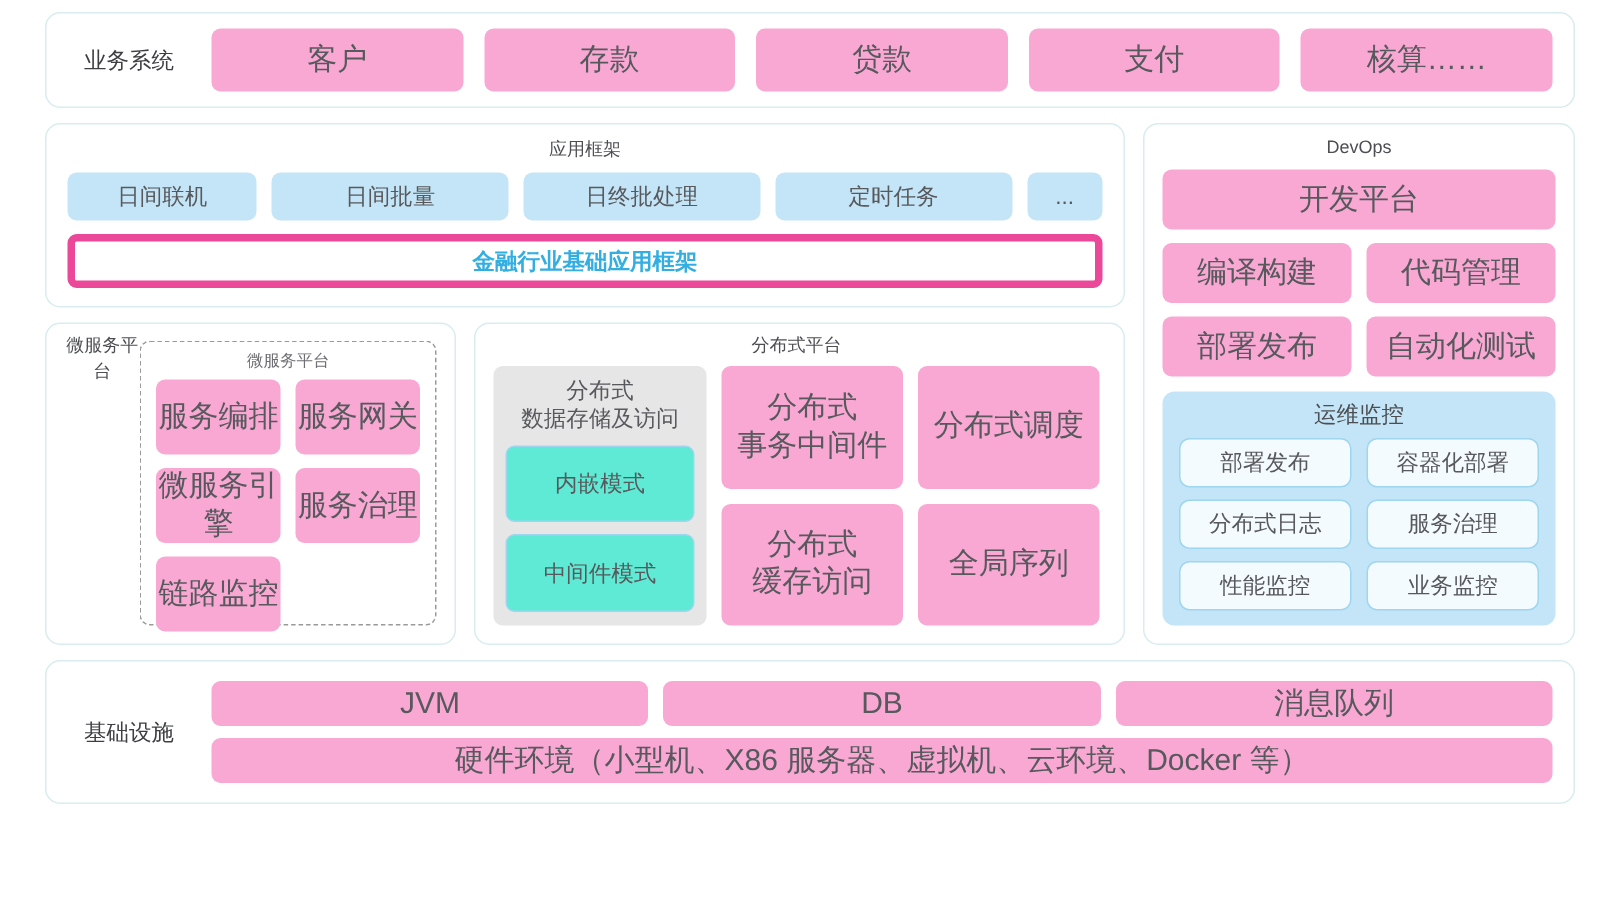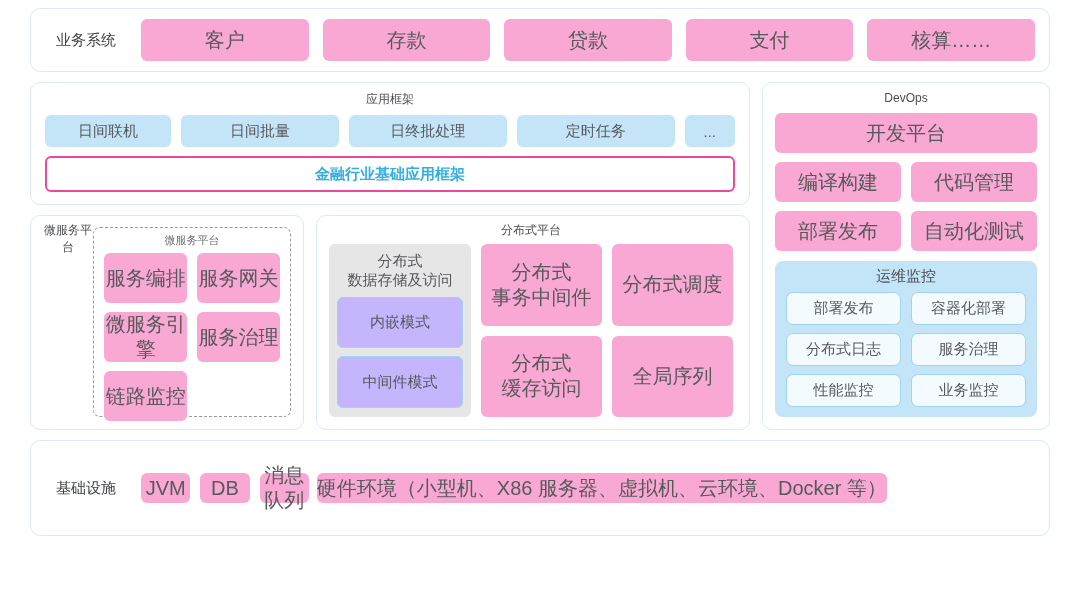--- a/index.html
+++ b/index.html
@@ -44,21 +44,21 @@
     border-radius: 6px;
     color: #57595c;
     font-size: 15px;
     display: flex;
     align-items: center;
     justify-content: center;
     text-align: center;
   }
   
   .chip-outline {
-    background: #c4b5fd;
+    background: #5eead4;
     border: 1px solid #9ed5ef;
     border-radius: 6px;
     color: #57595c;
     font-size: 15px;
     display: flex;
     align-items: center;
     justify-content: center;
     text-align: center;
   }
 
@@ -112,21 +112,21 @@
   }
   #appframework-chips {
     display: flex;
     gap: 10px;
     margin-top: 7px;
   }
   #appframework-chips .chip-blue { height: 32px; }
   #panel-appframework .base-bar {
     margin-top: 9px;
     height: 36px;
-    border: 2px solid #ec4899;
+    border: 5px solid #ec4899;
     border-radius: 6px;
     display: flex;
     align-items: center;
     justify-content: center;
     color: #33aee0;
     font-size: 15px;
     font-weight: bold;
   }
 
   
@@ -258,23 +258,24 @@
   #row-infra .row-label {
     width: 82px;
     flex: 0 0 82px;
     font-size: 15px;
     color: #3d3f42;
     text-align: center;
   }
   #infra-right {
     flex: 1 1 auto;
     display: flex;
-    flex-direction: row;
+    flex-direction: column;
     gap: 8px;
     min-width: 0;
+    justify-content: space-between;
   }
   #infra-top { display: flex; gap: 10px; }
   #infra-top .chip { flex: 1; height: 30px; }
   #infra-bottom { height: 30px; }
 </style>
 </head>
 <body>
 
 <div id="root">
 

